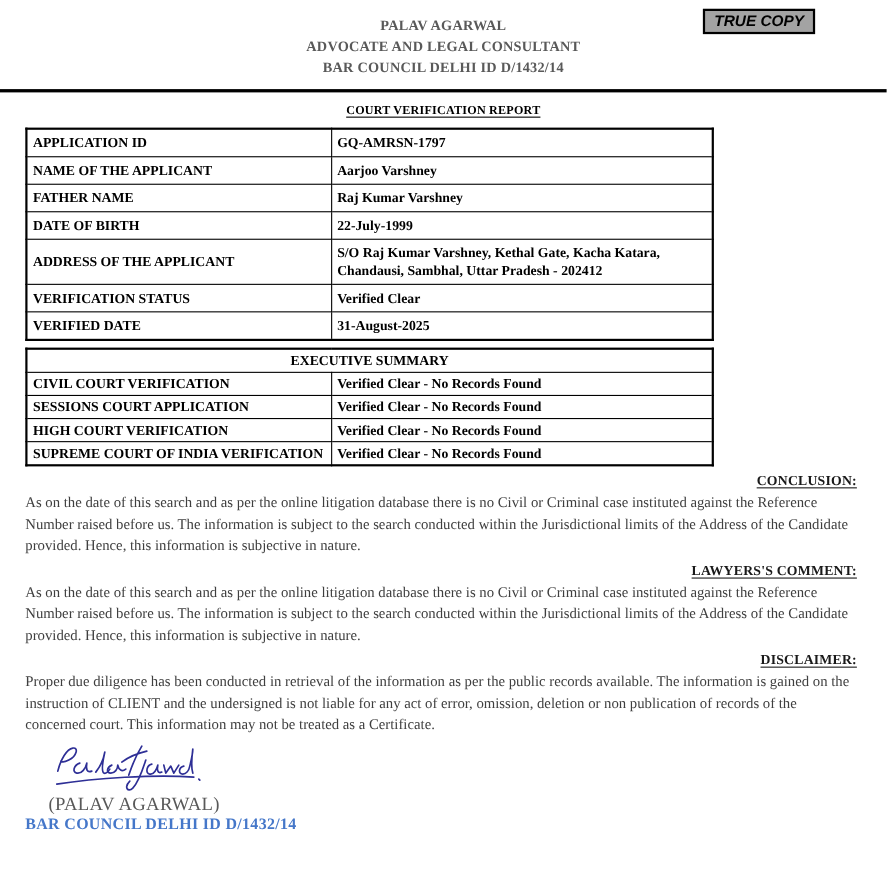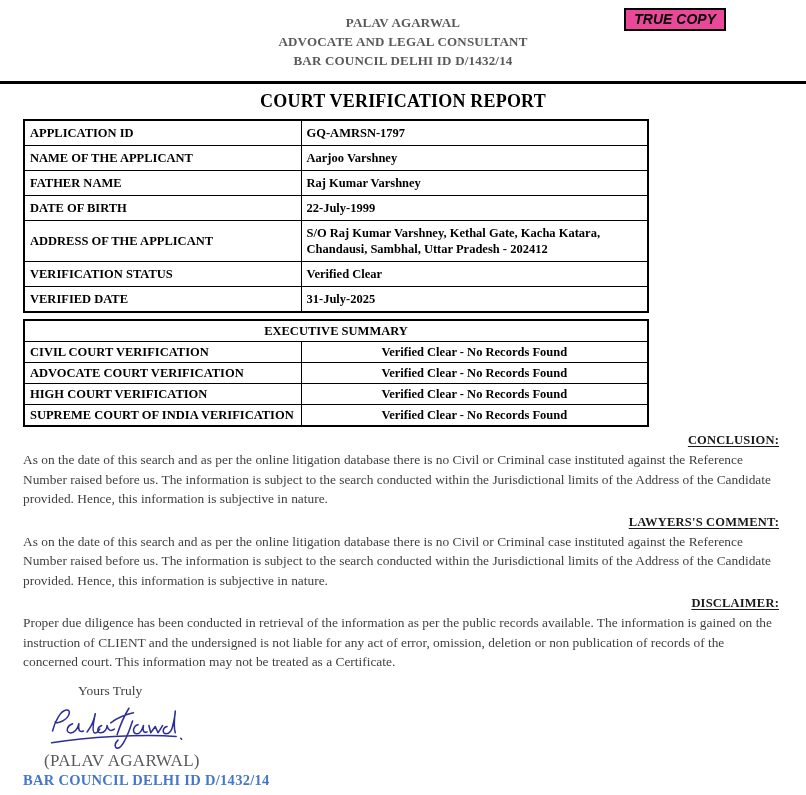--- a/index.html
+++ b/index.html
@@ -9,51 +9,51 @@
     font-family: "Liberation Serif", serif;
     color: #000;
   }
   .page { position: relative; width: 806px; height: 795px; background: #fff; }
 
   
   .letterhead { padding-top: 13px; text-align: center; color: var(--header_gray); font-weight: bold; }
   .letterhead div { font-size: 13px; line-height: 19px; letter-spacing: 0.2px; }
 
   .true-copy {
-    position: absolute; top: 8px; right: 80px;
+    position: absolute; top: 8px; right: 65px;
     border: 2px solid #000; padding: 1px 8px 2px 8px;
     font-family: "Liberation Sans", sans-serif;
     font-weight: bold; font-style: italic; font-size: 14px; color: #000;
-    background: #ec4899;
+    background: #a3a3a3;
   }
 
   .rule { margin-top: 11px; width: 806px; height: 3px; background: #000; }
 
   .doc-title { margin-top: 7px; text-align: center; }
   .doc-title span {
-    font-weight: bold; font-size: 18px; letter-spacing: 0.2px;
-    text-underline-offset: 2px;
+    font-weight: bold; font-size: 11px; letter-spacing: 0.2px;
+    text-decoration: underline; text-underline-offset: 2px;
   }
 
   
   table { border-collapse: collapse; margin-left: 23px; width: 626px; table-layout: fixed; font-family: Liberation Serif, serif; }
   .details { margin-top: 7px; }
   .details td, .summary td, .summary th { border: 1.5px solid #000; }
   .details, .summary { border: 2px solid #000; }
   .details td {
     font-size: 12.5px; font-weight: bold; padding: 4px 5px; line-height: 16px;
     vertical-align: middle; word-wrap: break-word;
   }
   col.label-col { width: 277px; }
   .summary { margin-top: 6px; }
   .summary th {
     font-size: 12.5px; font-weight: bold; text-align: center; padding: 2px 19px; line-height: 16px;
   }
   .summary td { font-size: 12.5px; font-weight: bold; padding: 2px 5px; line-height: 16px; }
-  .summary td.value { text-align: center; }
+  .summary td.value { }
 
   
   .sections { margin-left: 23px; width: 756px; }
   section { margin-top: 6px; }
   section h3 {
     font-size: 12.5px; font-weight: bold; letter-spacing: 0.2px;
     text-decoration: underline; text-underline-offset: 2px; margin-bottom: 2px;
     color: #1a1a1a;
     text-align: right;
   }
@@ -116,21 +116,21 @@
           <td>S/O Raj Kumar Varshney, Kethal Gate, Kacha Katara, Chandausi, Sambhal, Uttar Pradesh - 202412</td>
         </tr>
 
         <tr>
           <td>VERIFICATION STATUS</td>
           <td>Verified Clear</td>
         </tr>
 
         <tr>
           <td>VERIFIED DATE</td>
-          <td>31-July-2025</td>
+          <td>31-August-2025</td>
         </tr>
       </tbody>
   </table>
 
   <table class="summary">
     <colgroup>
         <col class="label-col">
         <col>
       </colgroup>
     <thead>
@@ -139,21 +139,21 @@
       </tr>
     </thead>
     <tbody>
 
         <tr>
           <td>CIVIL COURT VERIFICATION</td>
           <td class="value">Verified Clear - No Records Found</td>
         </tr>
 
         <tr>
-          <td>ADVOCATE COURT VERIFICATION</td>
+          <td>SESSIONS COURT APPLICATION</td>
           <td class="value">Verified Clear - No Records Found</td>
         </tr>
 
 
         <tr>
           <td>HIGH COURT VERIFICATION</td>
           <td class="value">Verified Clear - No Records Found</td>
         </tr>
 
         <tr>
@@ -174,21 +174,20 @@
         <h3>LAWYERS'S COMMENT:</h3>
         <p>As on the date of this search and as per the online litigation database there is no Civil or Criminal case instituted against the Reference Number raised before us. The information is subject to the search conducted within the Jurisdictional limits of the Address of the Candidate provided. Hence, this information is subjective in nature.</p>
       </section>
 
       <section>
         <h3>DISCLAIMER:</h3>
         <p>Proper due diligence has been conducted in retrieval of the information as per the public records available. The information is gained on the instruction of CLIENT and the undersigned is not liable for any act of error, omission, deletion or non publication of records of the concerned court. This information may not be treated as a Certificate.</p>
       </section>
     </div>
 
-  <div class="closing">Yours Truly</div>
 
   <svg class="signature" width="160" height="50" viewBox="0 0 160 55" aria-hidden="true">
     <g fill="none" stroke="#2e2f96" stroke-width="1.7" stroke-linecap="round" stroke-linejoin="round">
 
       <path d="M8,33 C11,21 17,11 23,10 C29,9 27,18 19,22 C15,24 12,24 11,23"></path>
       <path d="M30,25 c-6,2 -8,9 -3,10 c5,1 9,-5 10,-10 c-1,6 0,10 5,8"></path>
       <path d="M46,34 c4,-5 8,-14 9,-20 c-2,9 -4,19 -1,21 c2,1 4,-1 6,-4"></path>
       <path d="M62,27 c-5,2 -6,8 -1,8 c4,0 7,-4 7,-8 c1,5 4,7 8,4"></path>
 
       <path d="M92,8 c-5,8 -10,20 -13,29 m-7,-13 c8,-6 16,-9 25,-11"></path>

